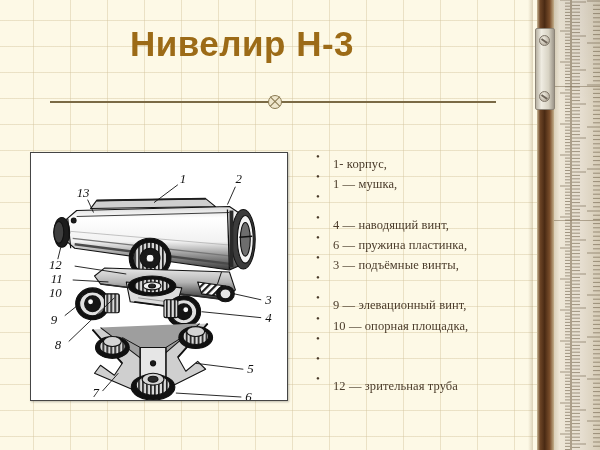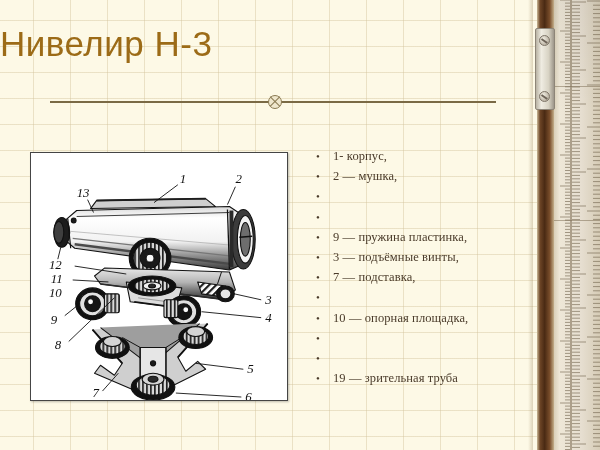--- a/index.html
+++ b/index.html
@@ -17,23 +17,23 @@
     background-image:
       linear-gradient(to right, rgba(212,196,158,0.45) 1px, transparent 1px),
       linear-gradient(to bottom, rgba(212,196,158,0.45) 1px, transparent 1px);
     background-size:37px 26px;
     background-position:-4px -6px;
   }
 
   
   #title {
     position:absolute; left:0; top:24px; width:484px;
-    text-align:left;
+    text-align:center;
     font-size:35px;
-    font-weight:400;
+    font-weight:700;
     color:#9c6b17;
     letter-spacing:0.5px;
     white-space:nowrap;
   }
 
   
   #divider {
     position:absolute; left:50px; top:101px; width:446px; height:2px;
     background:#7a6a45;
   }
@@ -69,21 +69,21 @@
     font-family:"Liberation Serif", serif;
     font-size:12.5px;
     color:#4a3b2a;
     line-height:20.2px;
     white-space:nowrap;
   }
   .li .bullet {
     width:17px; flex:0 0 17px;
     color:#4a3b2a; font-size:11px; line-height:20.2px;
   }
-  .li .txt { letter-spacing:0.1px; }
+  .li .txt { letter-spacing:0.1px;margin-top:8px; }
 
   
   #ruler { position:absolute; right:0; top:0; width:72px; height:450px; overflow:hidden; }
   #ruler-edge-shadow {
     position:absolute; left:0; top:0; width:5px; height:450px;
     background:linear-gradient(to right, rgba(190,170,130,0.0), rgba(160,140,100,0.35));
   }
   #ruler-wood {
     position:absolute; left:9px; top:0; width:17px; height:450px;
     background:linear-gradient(to right,#c9b896 0%,#6d4526 18%,#4a2a13 45%,#7a4e2b 75%,#c4b08b 100%);
@@ -279,56 +279,57 @@
     </svg>
   </div>
 
   <div id="list">
     <div class="li">
       <span class="bullet">•</span>
       <span class="txt">1- корпус,</span>
     </div>
     <div class="li">
       <span class="bullet">•</span>
-      <span class="txt">2 — мушка,</span>
-    </div>
-    <div class="li">
-      <span class="bullet">•</span>
-    </div>
-    <div class="li">
-      <span class="bullet">•</span>
-    </div>
-    <div class="li">
-      <span class="bullet">•</span>
-      <span class="txt">9 — пружина пластинка,</span>
+      <span class="txt">1 — мушка,</span>
+    </div>
+    <div class="li">
+      <span class="bullet">•</span>
+    </div>
+    <div class="li">
+      <span class="bullet">•</span>
+      <span class="txt">4 — наводящий винт,</span>
+    </div>
+    <div class="li">
+      <span class="bullet">•</span>
+      <span class="txt">6 — пружина пластинка,</span>
     </div>
     <div class="li">
       <span class="bullet">•</span>
       <span class="txt">3 — подъёмные винты,</span>
     </div>
     <div class="li">
       <span class="bullet">•</span>
-      <span class="txt">7 — подставка,</span>
-    </div>
-    <div class="li">
-      <span class="bullet">•</span>
+    </div>
+    <div class="li">
+      <span class="bullet">•</span>
+      <span class="txt">9 — элевационный винт,</span>
     </div>
     <div class="li">
       <span class="bullet">•</span>
       <span class="txt">10 — опорная площадка,</span>
     </div>
     <div class="li">
       <span class="bullet">•</span>
     </div>
     <div class="li">
       <span class="bullet">•</span>
     </div>
     <div class="li">
       <span class="bullet">•</span>
-      <span class="txt">19 — зрительная труба</span>
+      <span class="txt">12 — зрительная труба</span>
     </div>
   </div>
 
   <div id="ruler">
     <div id="ruler-edge-shadow"></div>
     <div id="ruler-wood"></div>
     <div id="ruler-face">
       <div id="ruler-rail"></div>
       <div id="ruler-seam-a"></div>
       <div id="ruler-seam-b"></div>

